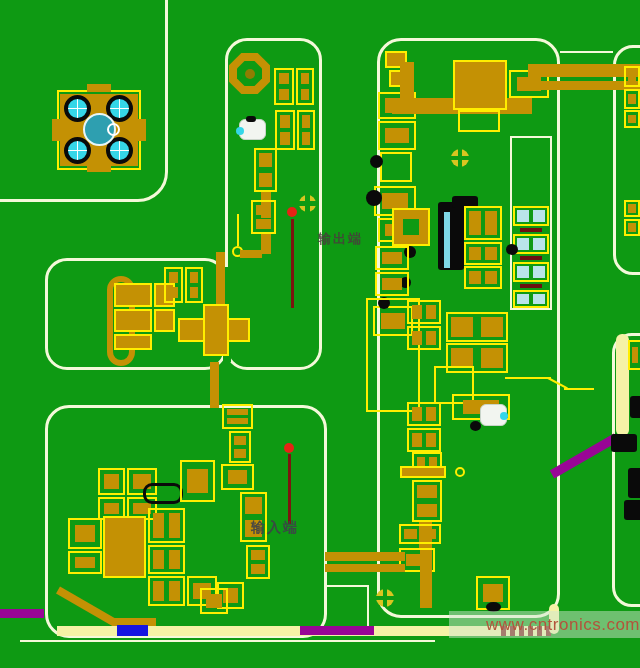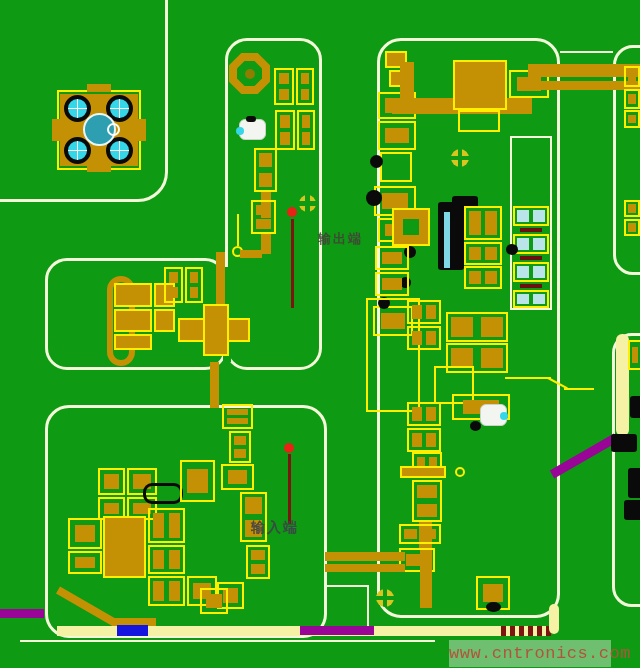--- a/index.html
+++ b/index.html
@@ -1,21 +1,21 @@
 <!DOCTYPE html>
 <html><head>
 <meta charset="utf-8">
 <style>
   :root{
     --bg:#0e9a13; --outline:#f4f9d9; --copper:#c49104; --yellow:#ffee00;
     --pale:#f5f2a6; --cyan:#35d6e8; --black:#0a0a0a;
   }
   html,body{margin:0;padding:0;background:#222;}
   #stage{position:relative;width:640px;height:668px;background:var(--bg);overflow:hidden;
-         font-family:Liberation Mono, monospace;}
+         font-family:Liberation Sans, sans-serif;}
   .el{position:absolute;box-sizing:border-box;}
   .region{border:3px solid var(--outline);background:transparent;}
   .palerect{border:2px solid var(--outline);background:transparent;}
   .line-pale{background:var(--outline);}
   .patch{background:var(--bg);}
   .copper{background:var(--copper);}
   .pad{background:var(--copper);border:2px solid var(--yellow);}
   .ybox{border:2px solid var(--yellow);background:transparent;}
   .yline{background:var(--yellow);}
   .padb{border:2px solid var(--yellow);display:flex;align-items:center;justify-content:center;}
@@ -49,22 +49,22 @@
   .greenc{background:var(--bg);}
   .palebar{background:var(--pale);}
   .hatch{background:repeating-linear-gradient(90deg,#7c150f 0 5px,var(--pale) 5px 9px);}
   .blue{background:#1515e0;}
   .purple{background:#990596;}
   .redline{background:#7c150f;}
   .reddot{background:#e62315;border-radius:50%;}
   .label{position:absolute;font-weight:bold;font-size:13px;color:#46413a;letter-spacing:2px;opacity:.9;}
   .label.out{left:318px;top:230px;}
   .label.in{left:251px;top:519px;color:#3e4149;font-size:14px;}
-  .wm{position:absolute;left:449px;top:640px;width:162px;height:27px;
-      background:rgba(205,230,205,.5);display:flex;align-items:center;justify-content:flex-start;}
+  .wm{position:absolute;left:449px;top:611px;width:191px;height:27px;
+      background:rgba(205,230,205,.5);display:flex;align-items:center;justify-content:flex-end;}
   .wm span{font-size:17px;color:#b2543c;letter-spacing:.5px;}
 </style>
 </head>
 <body>
 
 <div id="stage">
   <div id="board">
       <div class="el region" style="left: -30px; top: -30px; width: 198px; height: 232px; border-radius: 30px;"></div>
       <div class="el region" style="left: 225px; top: 38px; width: 97px; height: 332px; border-radius: 22px;"></div>
       <div class="el region" style="left: 45px; top: 258px; width: 182px; height: 112px; border-radius: 22px;"></div>

